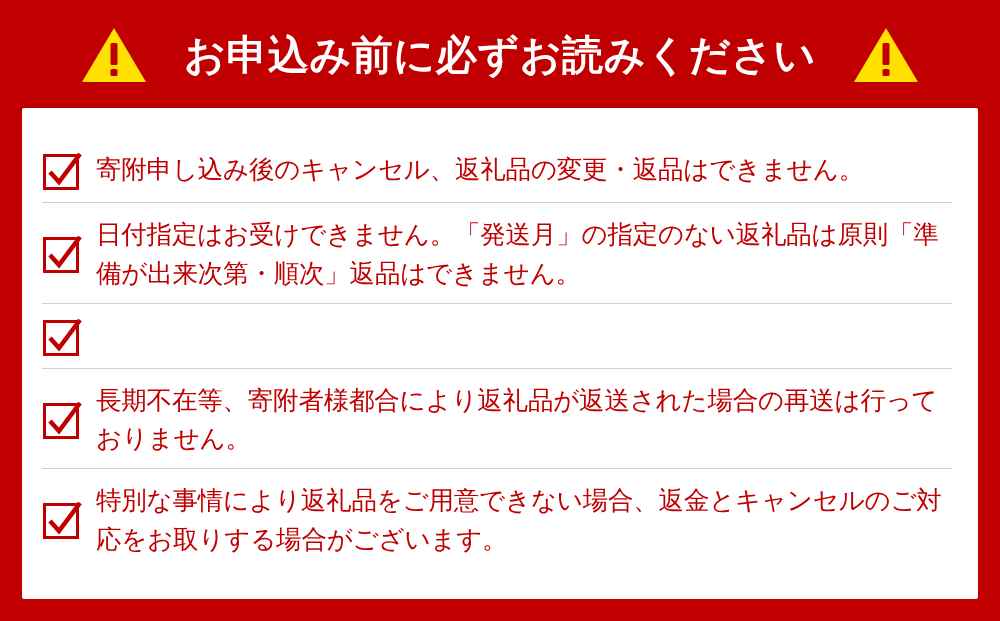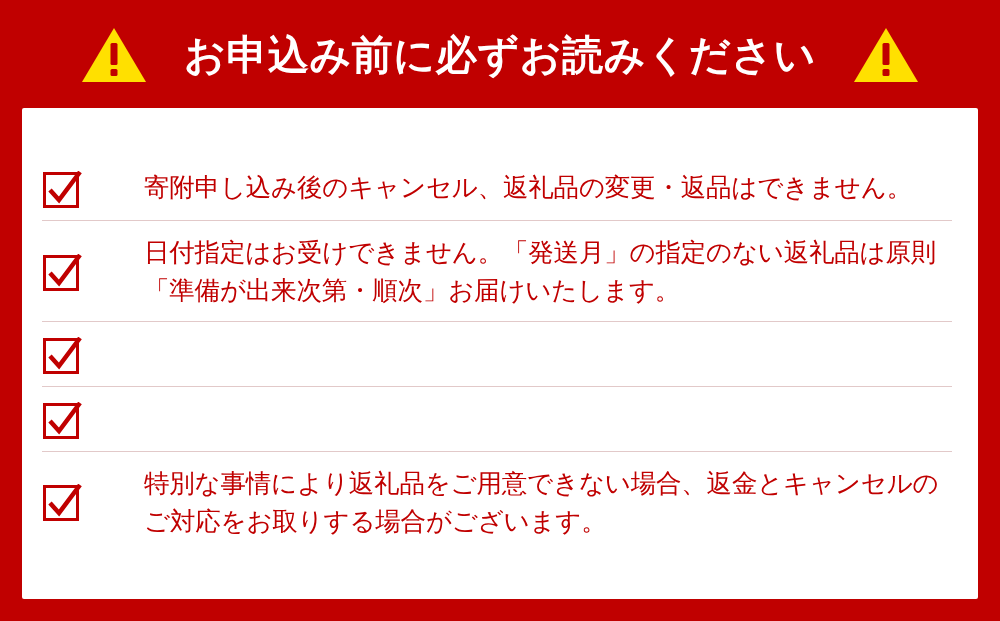--- a/index.html
+++ b/index.html
@@ -58,21 +58,20 @@
     padding: 6px 26px 6px 20px;
     display: flex;
     flex-direction: column;
     justify-content: center;
   }
   .notice-item {
     display: flex;
     align-items: flex-start;
     border-bottom: 1px solid #e2c9c9;
     padding: 11px 0 11px 0;
-    gap: 48px;
   }
   .notice-item:last-child {
     border-bottom: none;
   }
   .check-icon {
     flex: 0 0 auto;
     width: 40px;
     height: 38px;
     margin-right: 14px;
     margin-top: 4px;
@@ -127,39 +126,40 @@
       <div class="item-text">寄附申し込み後のキャンセル、返礼品の変更・返品はできません。</div>
     </div>
 
     <div class="notice-item">
       <span class="check-icon">
         <svg width="40" height="38" viewBox="0 0 40 38" aria-hidden="true">
           <rect x="2.5" y="2.5" width="33" height="33" fill="#ffffff" stroke="#c00000" stroke-width="3"></rect>
           <polyline points="8,19 17,29 38,1" fill="none" stroke="#c00000" stroke-width="4.5"></polyline>
         </svg>
       </span>
-      <div class="item-text">日付指定はお受けできません。「発送月」の指定のない返礼品は原則「準備が出来次第・順次」お届けいたします。</div>
+      <div class="item-text">日付指定はお受けできません。「発送月」の指定のない返礼品は原則「準備が出来次第・順次」返品はできません。</div>
     </div>
 
     <div class="notice-item">
       <span class="check-icon">
         <svg width="40" height="38" viewBox="0 0 40 38" aria-hidden="true">
           <rect x="2.5" y="2.5" width="33" height="33" fill="#ffffff" stroke="#c00000" stroke-width="3"></rect>
           <polyline points="8,19 17,29 38,1" fill="none" stroke="#c00000" stroke-width="4.5"></polyline>
         </svg>
       </span>
     </div>
 
     <div class="notice-item">
       <span class="check-icon">
         <svg width="40" height="38" viewBox="0 0 40 38" aria-hidden="true">
           <rect x="2.5" y="2.5" width="33" height="33" fill="#ffffff" stroke="#c00000" stroke-width="3"></rect>
           <polyline points="8,19 17,29 38,1" fill="none" stroke="#c00000" stroke-width="4.5"></polyline>
         </svg>
       </span>
+      <div class="item-text">長期不在等、寄附者様都合により返礼品が返送された場合の再送は行っておりません。</div>
     </div>
 
     <div class="notice-item">
       <span class="check-icon">
         <svg width="40" height="38" viewBox="0 0 40 38" aria-hidden="true">
           <rect x="2.5" y="2.5" width="33" height="33" fill="#ffffff" stroke="#c00000" stroke-width="3"></rect>
           <polyline points="8,19 17,29 38,1" fill="none" stroke="#c00000" stroke-width="4.5"></polyline>
         </svg>
       </span>
       <div class="item-text">特別な事情により返礼品をご用意できない場合、返金とキャンセルのご対応をお取りする場合がございます。</div>

